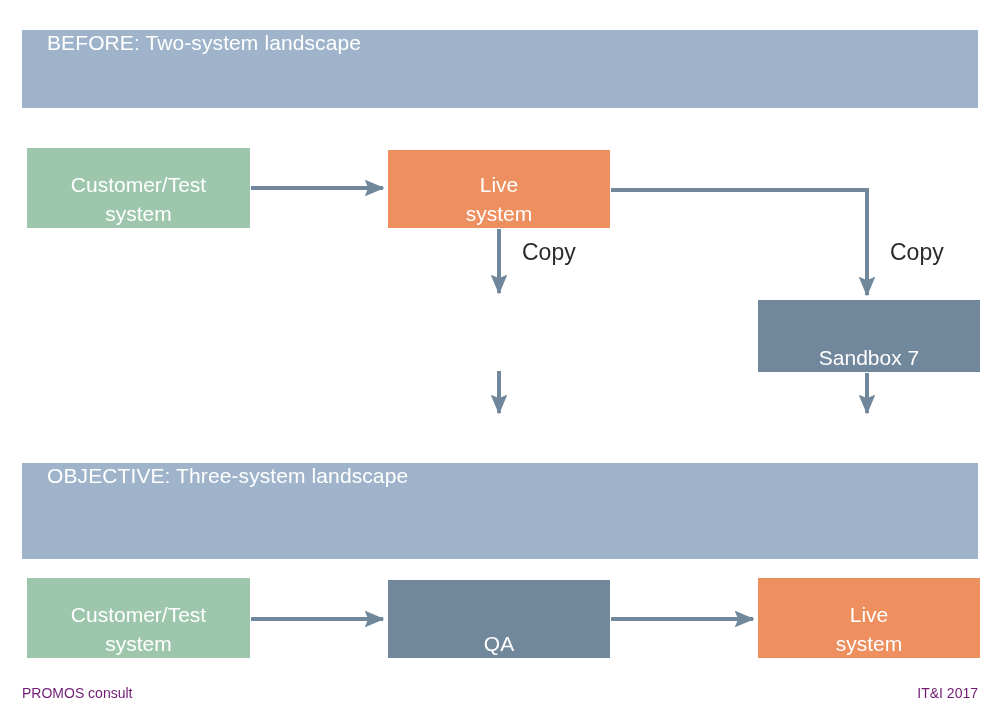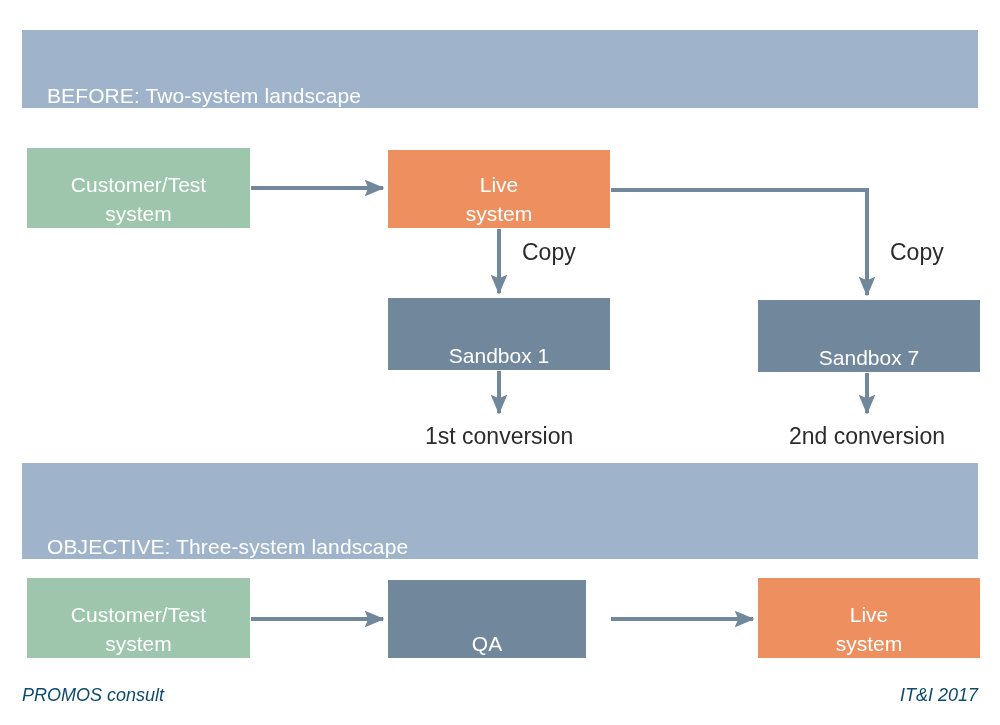--- a/index.html
+++ b/index.html
@@ -21,21 +21,21 @@
     left: 0; top: 0;
     width: 1000px;
     height: 725px;
   }
 
   
   .banner {
     position: absolute;
     background: #9fb4ca;
     display: flex;
-    align-items: flex-end;
+    align-items: flex-start;
     box-sizing: border-box;
     padding-left: 25px;
   }
   .banner .banner-label {
     color: #ffffff;
     font-size: 21px;
     font-weight: 400;
     letter-spacing: 0.1px;
     line-height: 1.2;
   }
@@ -63,21 +63,21 @@
   .node.slate  { background: #71879c; }
 
   
   #node-customer-top { left: 27px;  top: 148px; width: 223px; height: 80px; }
   #node-live-top     { left: 388px; top: 150px; width: 222px; height: 78px; }
   #node-sandbox-1    { left: 388px; top: 298px; width: 222px; height: 72px; }
   #node-sandbox-2    { left: 758px; top: 300px; width: 222px; height: 72px; }
 
   
   #node-customer-bottom { left: 27px;  top: 578px; width: 223px; height: 80px; }
-  #node-qa              { left: 388px; top: 580px; width: 198px; height: 78px; }
+  #node-qa              { left: 388px; top: 580px; width: 222px; height: 78px; }
   #node-live-bottom     { left: 758px; top: 578px; width: 222px; height: 80px; }
 
   
   .flow-label {
     position: absolute;
     color: #2b2b2b;
     font-size: 23px;
     font-weight: 400;
     line-height: 1.2;
     white-space: nowrap;
@@ -93,23 +93,22 @@
     left: 0; top: 0;
     width: 1000px;
     height: 725px;
     pointer-events: none;
   }
 
   
   .footer-note {
     position: absolute;
     top: 685px;
-    font-size: 18px;
-    font-style: italic;
-    color: #0c4a6e;
+    font-size: 14px;
+    color: #701a75;
     white-space: nowrap;
   }
   #footer-left  { left: 22px; }
   #footer-right { right: 22px; }
 </style>
 </head>
 <body>
 
 <div id="stage">
 
@@ -120,32 +119,27 @@
   <div class="node green" id="node-customer-top">
     <span class="node-label">Customer/Test
 system</span>
   </div>
 
   <div class="node orange" id="node-live-top">
     <span class="node-label">Live
 system</span>
   </div>
 
-  <div class="node slate" id="node-sandbox-1">
-    <span class="node-label">Sandbox 1</span>
-  </div>
 
   <div class="node slate" id="node-sandbox-2">
     <span class="node-label">Sandbox 7</span>
   </div>
 
   <div class="flow-label" id="label-copy-1">Copy</div>
   <div class="flow-label" id="label-copy-2">Copy</div>
-  <div class="flow-label" id="label-conversion-1">1st conversion</div>
-  <div class="flow-label" id="label-conversion-2">2nd conversion</div>
 
   <div class="banner" id="banner-objective">
     <span class="banner-label">OBJECTIVE: Three-system landscape</span>
   </div>
 
   <div class="node green" id="node-customer-bottom">
     <span class="node-label">Customer/Test
 system</span>
   </div>
 

